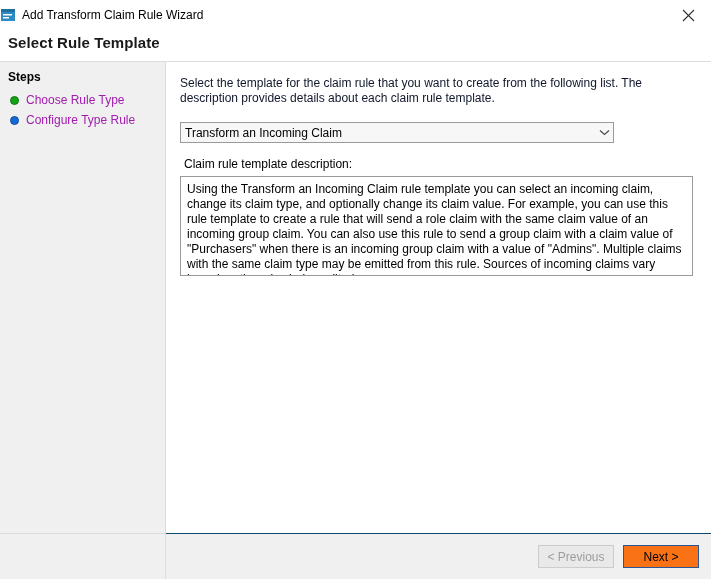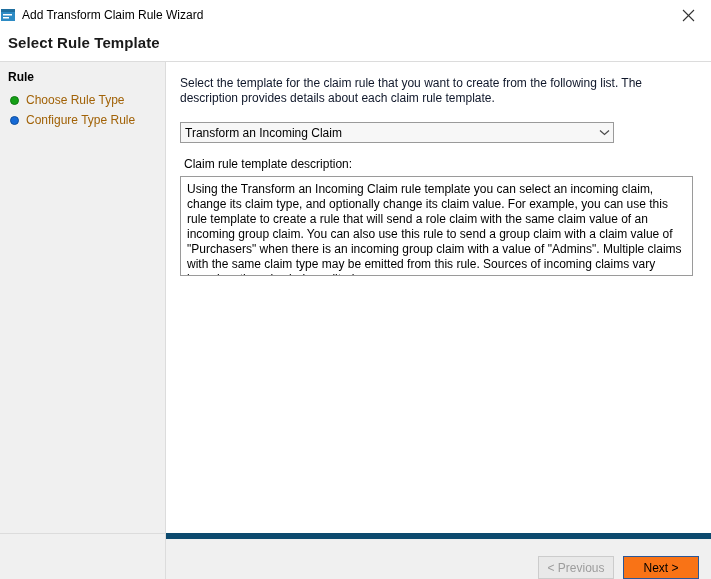--- a/index.html
+++ b/index.html
@@ -90,21 +90,21 @@
   .steps-title {
     font-weight: bold;
     font-size: 12px;
     padding: 0 0 6px 8px;
   }
   .step-item {
     display: flex;
     align-items: center;
     padding: 3px 0 3px 10px;
     font-size: 12px;
-    color: #a16207;
+    color: #a21caf;
     cursor: default;
   }
   .step-bullet {
     width: 9px;
     height: 9px;
     border-radius: 50%;
     margin-right: 7px;
     flex: 0 0 auto;
     box-sizing: border-box;
   }
@@ -172,23 +172,23 @@
     font-size: 12px;
     line-height: 15px;
     overflow: hidden;
   }
 
   
   .footer {
     flex: 0 0 auto;
     height: 46px;
     background: #f0f0f0;
-    border-top: 6px solid #0c4a6e;
-    display: flex;
-    align-items: flex-end;
+    border-top: 1px solid #0c4a6e;
+    display: flex;
+    align-items: center;
     justify-content: flex-end;
     padding-right: 12px;
     gap: 9px;
     box-sizing: border-box;
   }
   .footer-spacer { flex: 1 1 auto; }
   .btn {
     width: 76px;
     height: 23px;
     font-family: "Liberation Sans", sans-serif;
@@ -247,21 +247,21 @@
     </span>
   </div>
 
   <div class="header">
     <div class="header-title">Select Rule Template</div>
   </div>
 
   <div class="body">
 
     <div class="steps-pane">
-      <div class="steps-title">Rule</div>
+      <div class="steps-title">Steps</div>
 
       <div class="step-item">
         <span class="step-bullet bullet-green"></span>
         <span>Choose Rule Type</span>
       </div>
 
       <div class="step-item">
         <span class="step-bullet bullet-blue"></span>
         <span>Configure Type Rule</span>
       </div>

